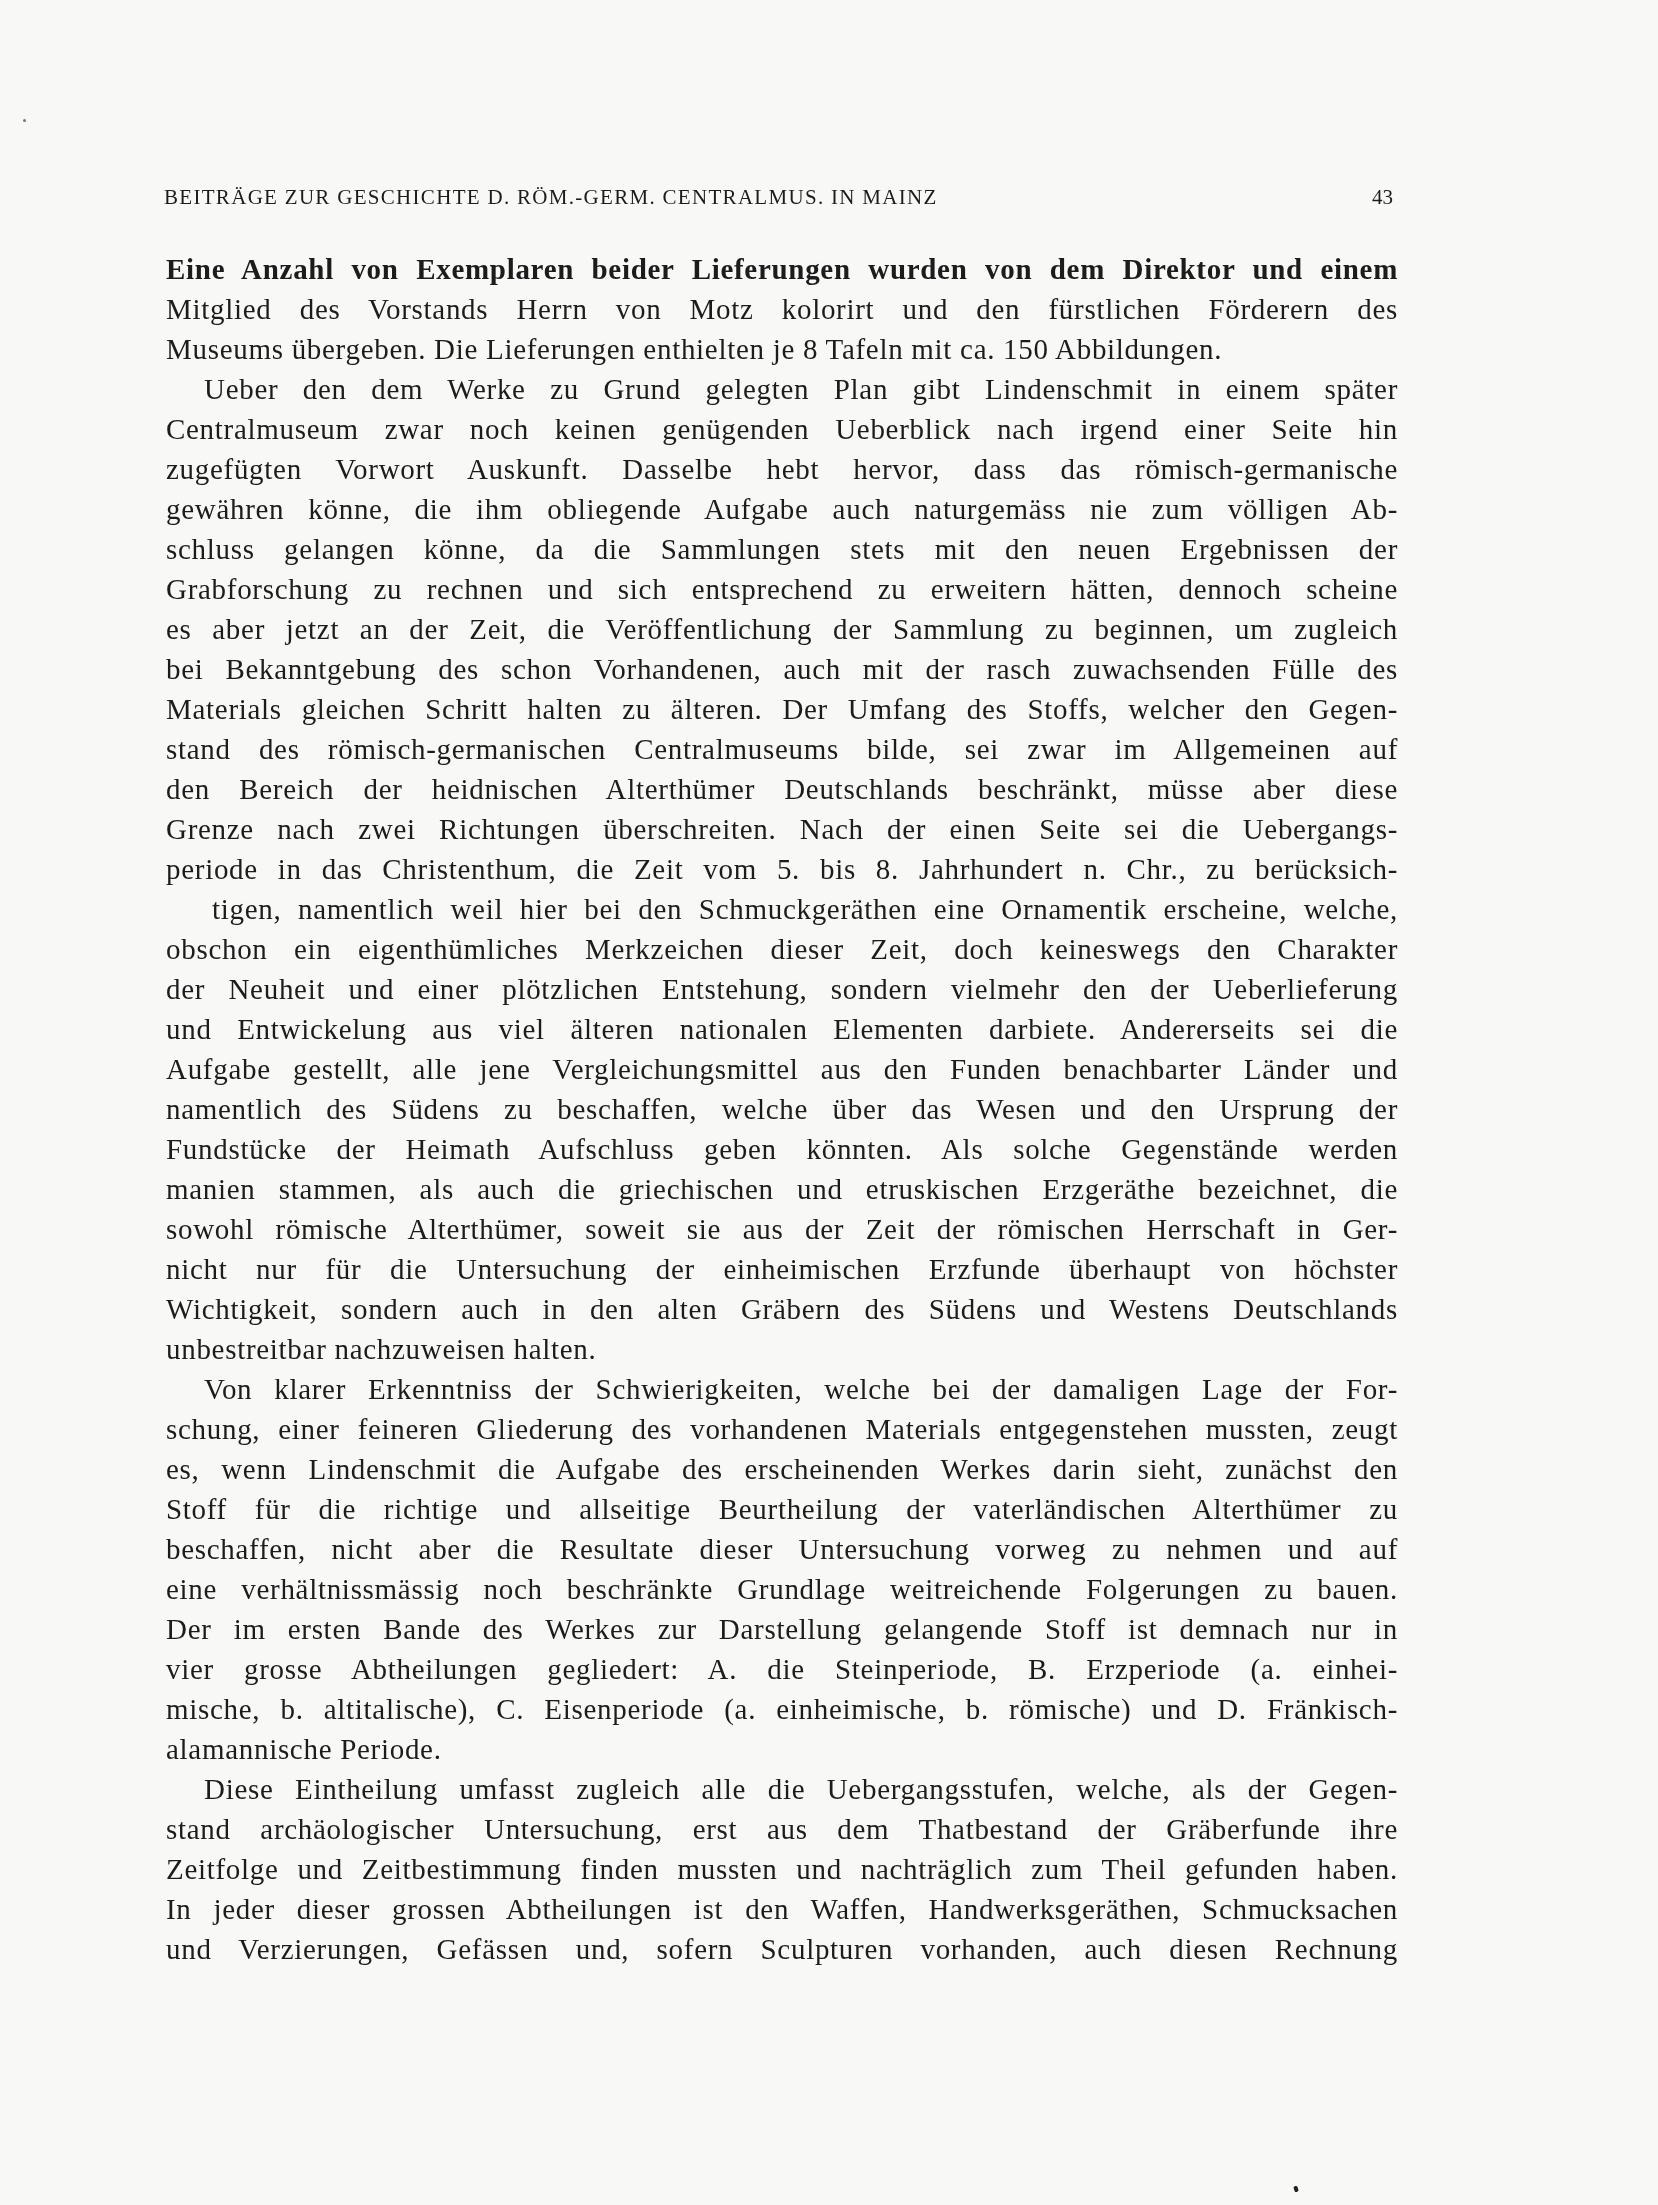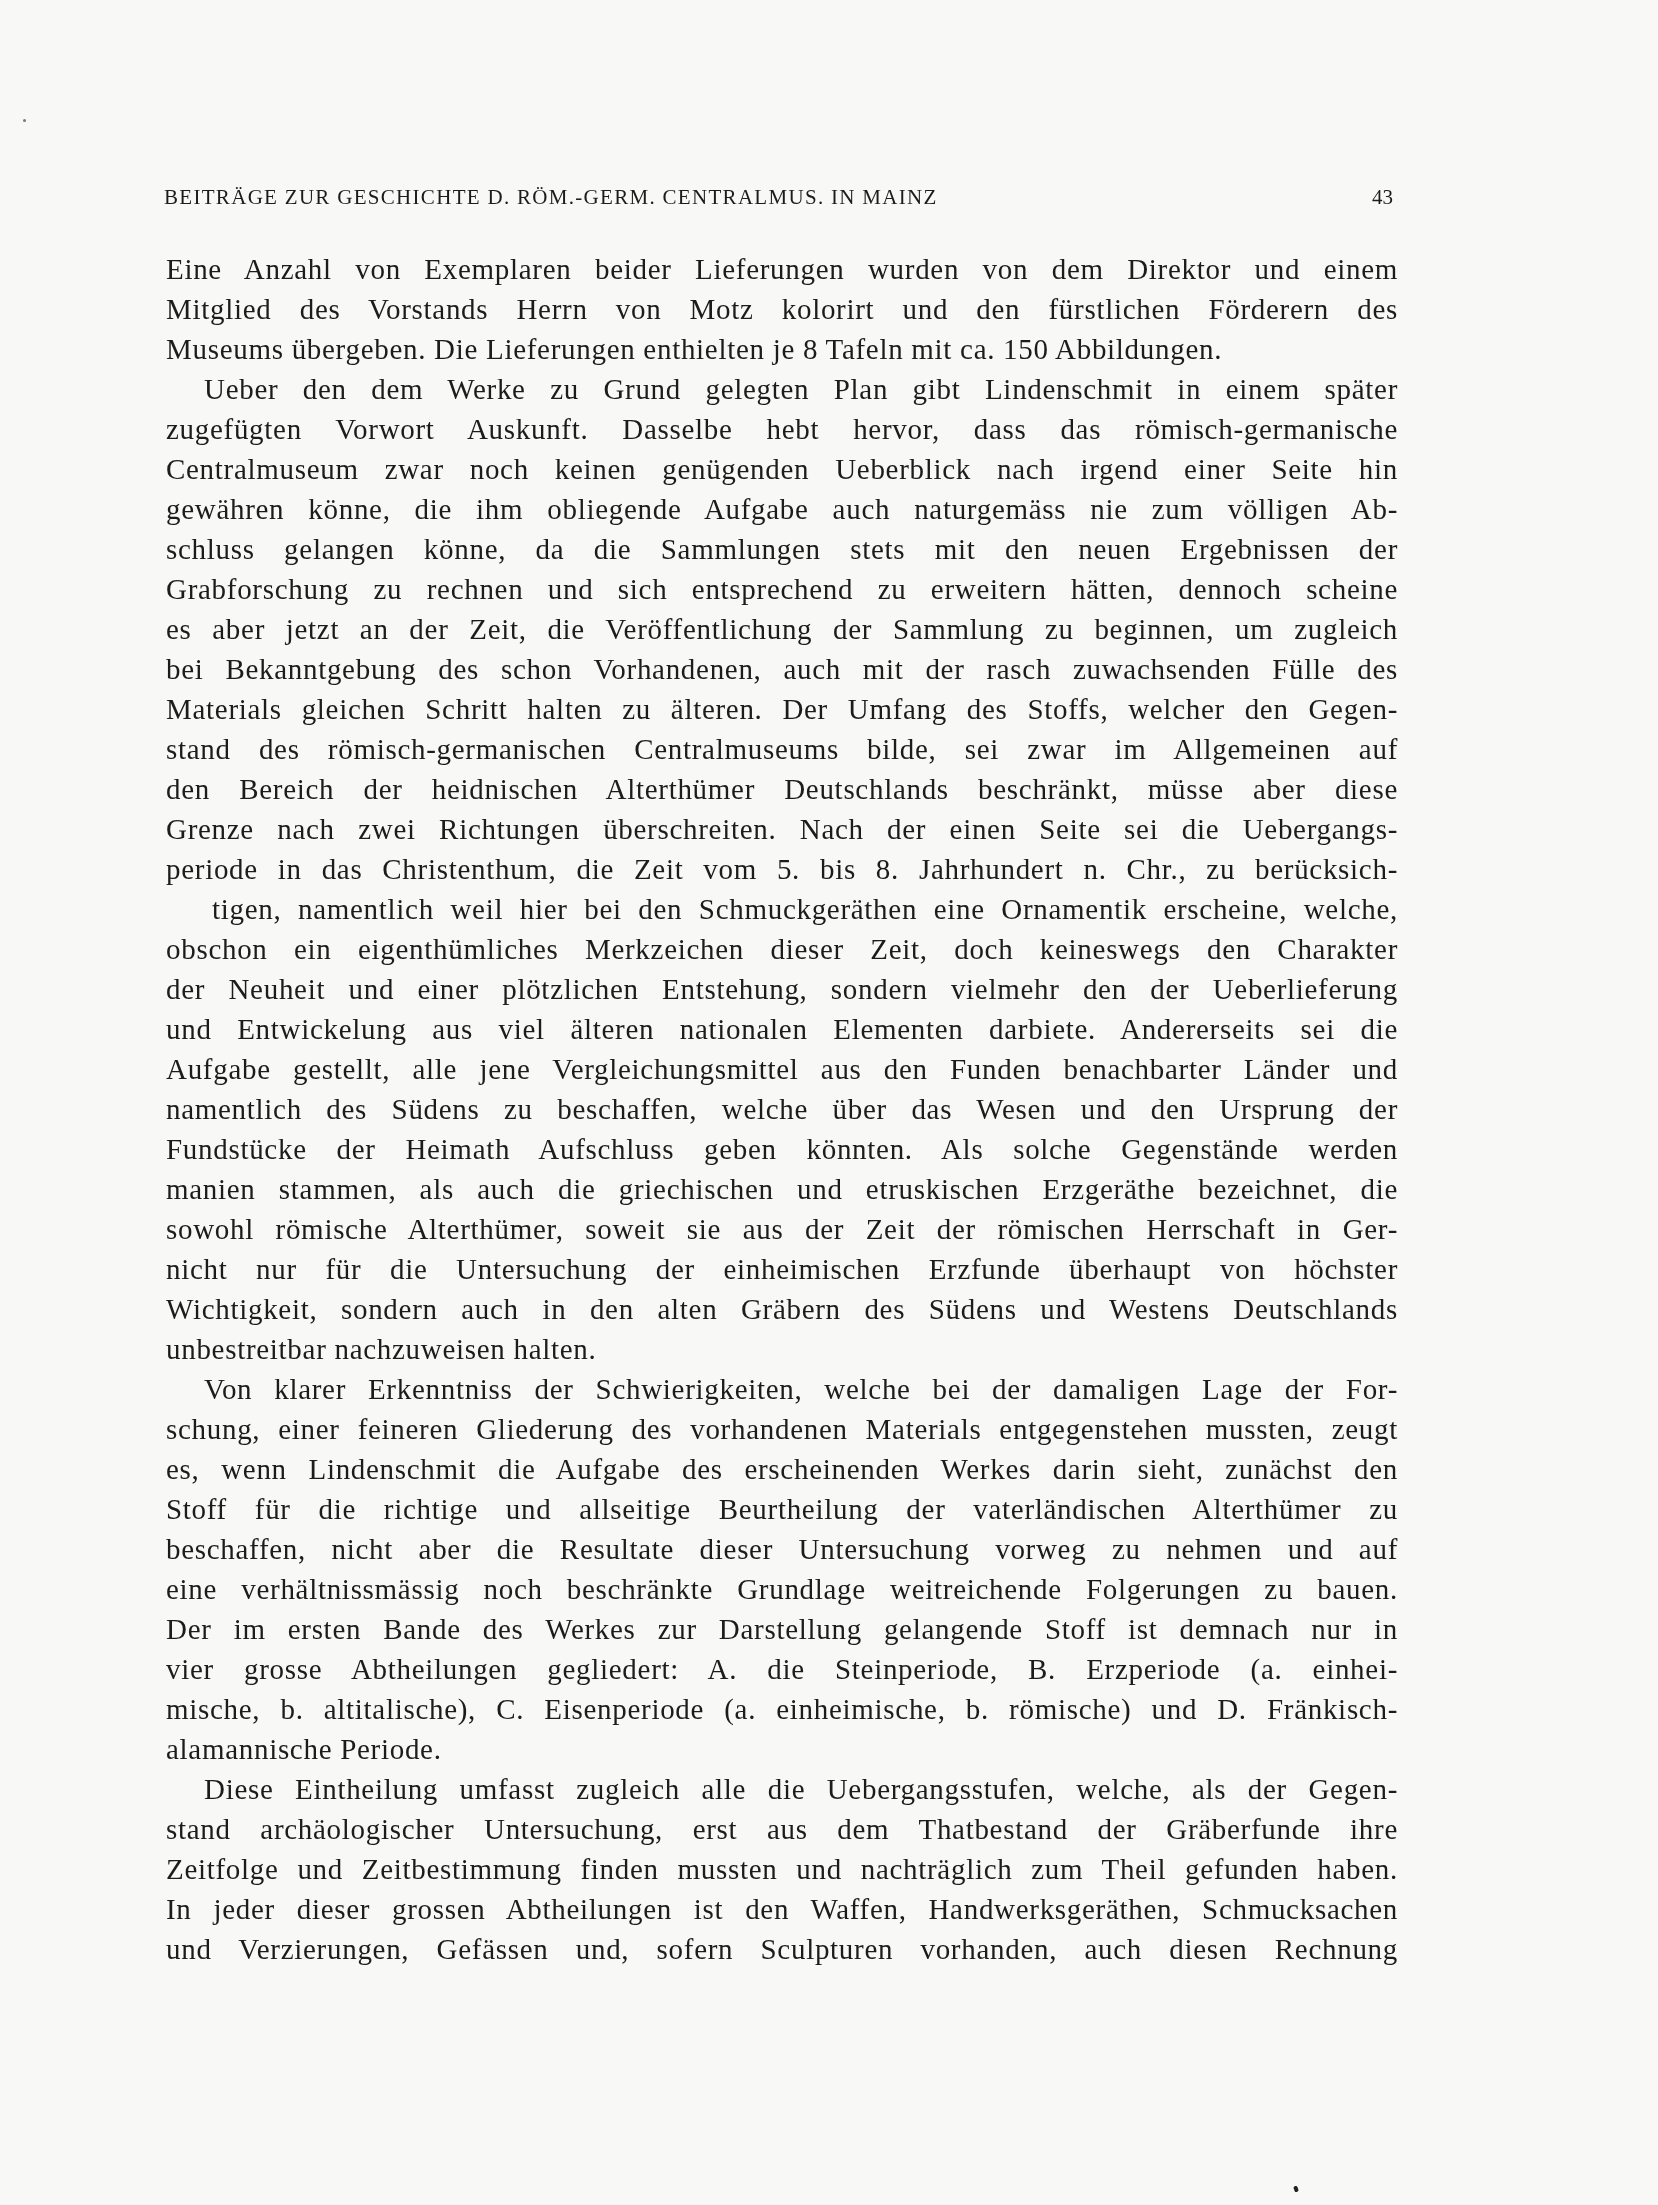--- a/index.html
+++ b/index.html
@@ -42,28 +42,28 @@
 </head>
 <body>
 
 <div class="page-header">
   <span class="running-title">BEITRÄGE ZUR GESCHICHTE D. RÖM.-GERM. CENTRALMUS. IN MAINZ</span>
   <span class="page-number">43</span>
 </div>
 
 <div class="body-text" id="body-text">
     <div class="paragraph">
-      <span class="line" style="white-space: normal; display: block;">Eine Anzahl von Exemplaren beider Lieferungen wurden von dem Direktor und einem</span>
+      <span class="line" style="white-space: normal; display: block; font-weight: bold;">Eine Anzahl von Exemplaren beider Lieferungen wurden von dem Direktor und einem</span>
       <span class="line" style="white-space: normal; display: block;">Mitglied des Vorstands Herrn von Motz kolorirt und den fürstlichen Förderern des</span>
       <span class="line last" style="white-space: nowrap; display: block;">Museums übergeben. Die Lieferungen enthielten je 8 Tafeln mit ca. 150 Abbildungen.</span>
     </div>
     <div class="paragraph">
       <span class="line indent" style="white-space: normal; display: block;">Ueber den dem Werke zu Grund gelegten Plan gibt Lindenschmit in einem später</span>
+      <span class="line" style="white-space: normal; display: block;">Centralmuseum zwar noch keinen genügenden Ueberblick nach irgend einer Seite hin</span>
       <span class="line" style="white-space: normal; display: block;">zugefügten Vorwort Auskunft. Dasselbe hebt hervor, dass das römisch-germanische</span>
-      <span class="line" style="white-space: normal; display: block;">Centralmuseum zwar noch keinen genügenden Ueberblick nach irgend einer Seite hin</span>
       <span class="line" style="white-space: normal; display: block;">gewähren könne, die ihm obliegende Aufgabe auch naturgemäss nie zum völligen Ab-</span>
       <span class="line" style="white-space: normal; display: block;">schluss gelangen könne, da die Sammlungen stets mit den neuen Ergebnissen der</span>
       <span class="line" style="white-space: normal; display: block;">Grabforschung zu rechnen und sich entsprechend zu erweitern hätten, dennoch scheine</span>
       <span class="line" style="white-space: normal; display: block;">es aber jetzt an der Zeit, die Veröffentlichung der Sammlung zu beginnen, um zugleich</span>
       <span class="line" style="white-space: normal; display: block;">bei Bekanntgebung des schon Vorhandenen, auch mit der rasch zuwachsenden Fülle des</span>
       <span class="line" style="white-space: normal; display: block;">Materials gleichen Schritt halten zu älteren. Der Umfang des Stoffs, welcher den Gegen-</span>
       <span class="line" style="white-space: normal; display: block;">stand des römisch-germanischen Centralmuseums bilde, sei zwar im Allgemeinen auf</span>
       <span class="line" style="white-space: normal; display: block;">den Bereich der heidnischen Alterthümer Deutschlands beschränkt, müsse aber diese</span>
       <span class="line" style="white-space: normal; display: block;">Grenze nach zwei Richtungen überschreiten. Nach der einen Seite sei die Uebergangs-</span>
       <span class="line" style="white-space: normal; display: block;">periode in das Christenthum, die Zeit vom 5. bis 8. Jahrhundert n. Chr., zu berücksich-</span>

